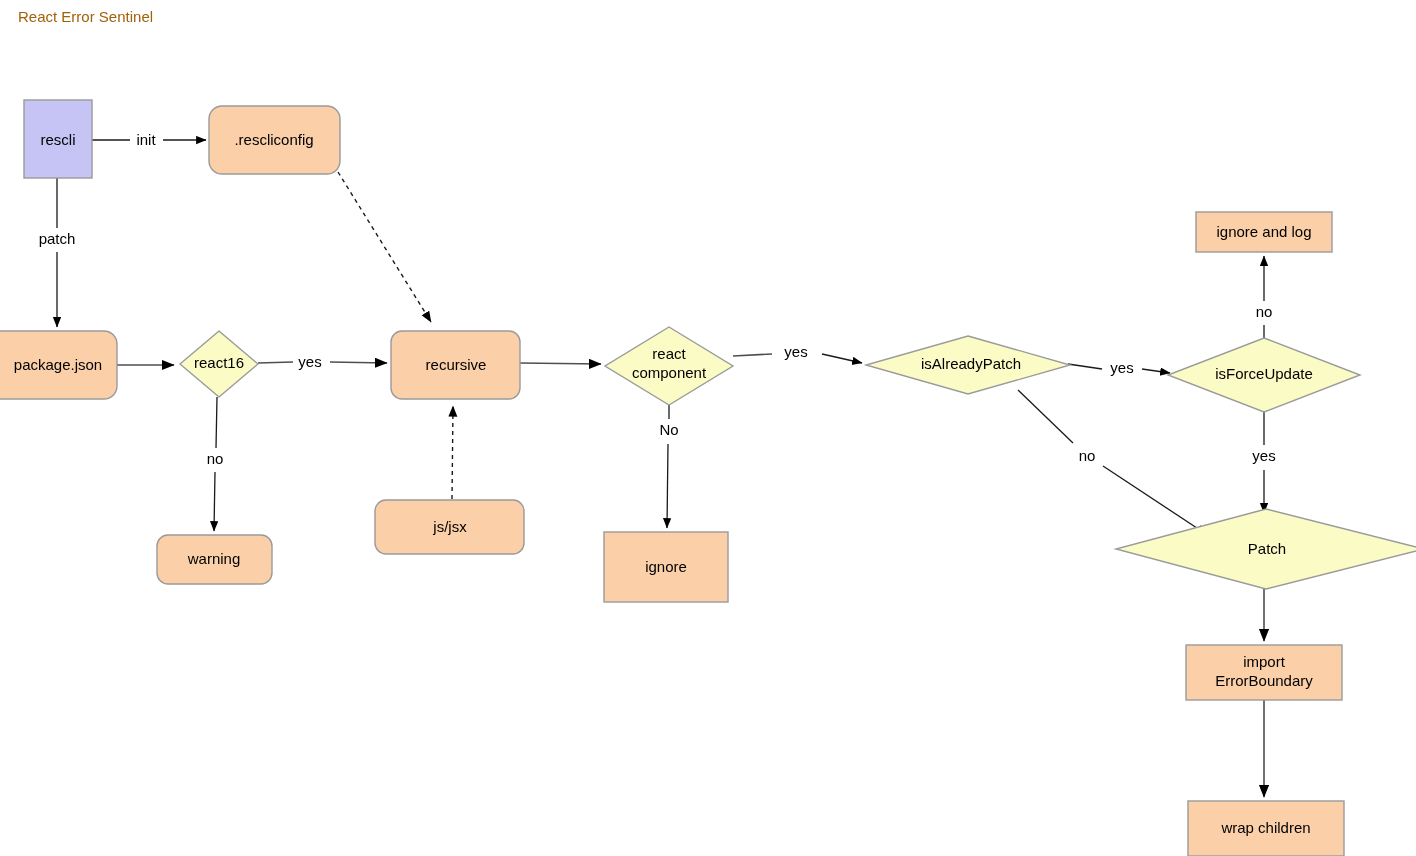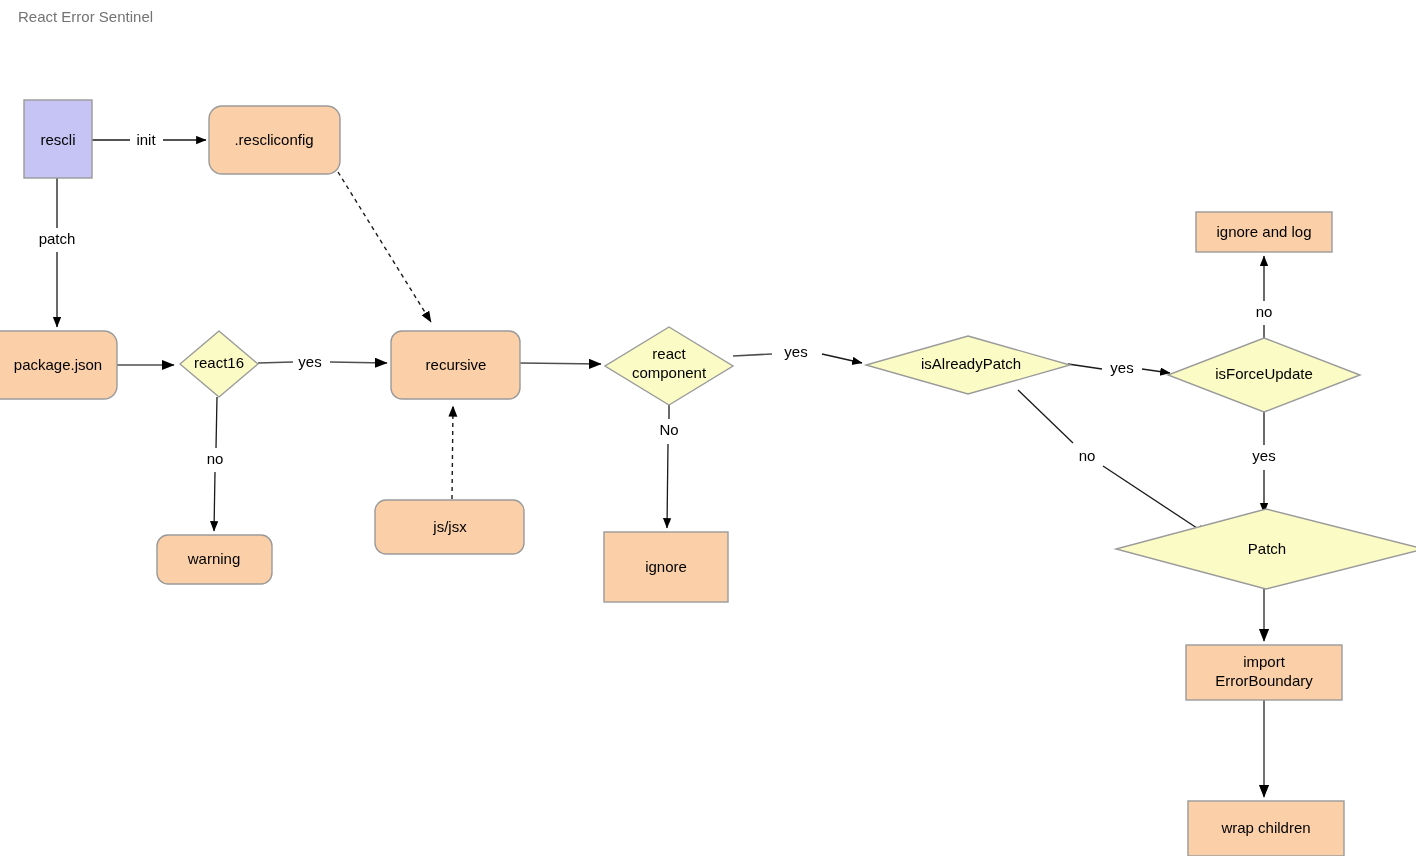--- a/index.html
+++ b/index.html
@@ -15,21 +15,21 @@
     position: relative;
     width: 1416px;
     height: 856px;
     background: #ffffff;
   }
   #diagram-title {
     position: absolute;
     left: 18px;
     top: 8px;
     font-size: 15px;
-    color: #737373;
+    color: #a16207;
     font-family: "Liberation Sans", sans-serif;
     white-space: nowrap;
   }
   svg#flow {
     position: absolute;
     left: 0;
     top: 0;
     width: 1416px;
     height: 856px;
     display: block;

